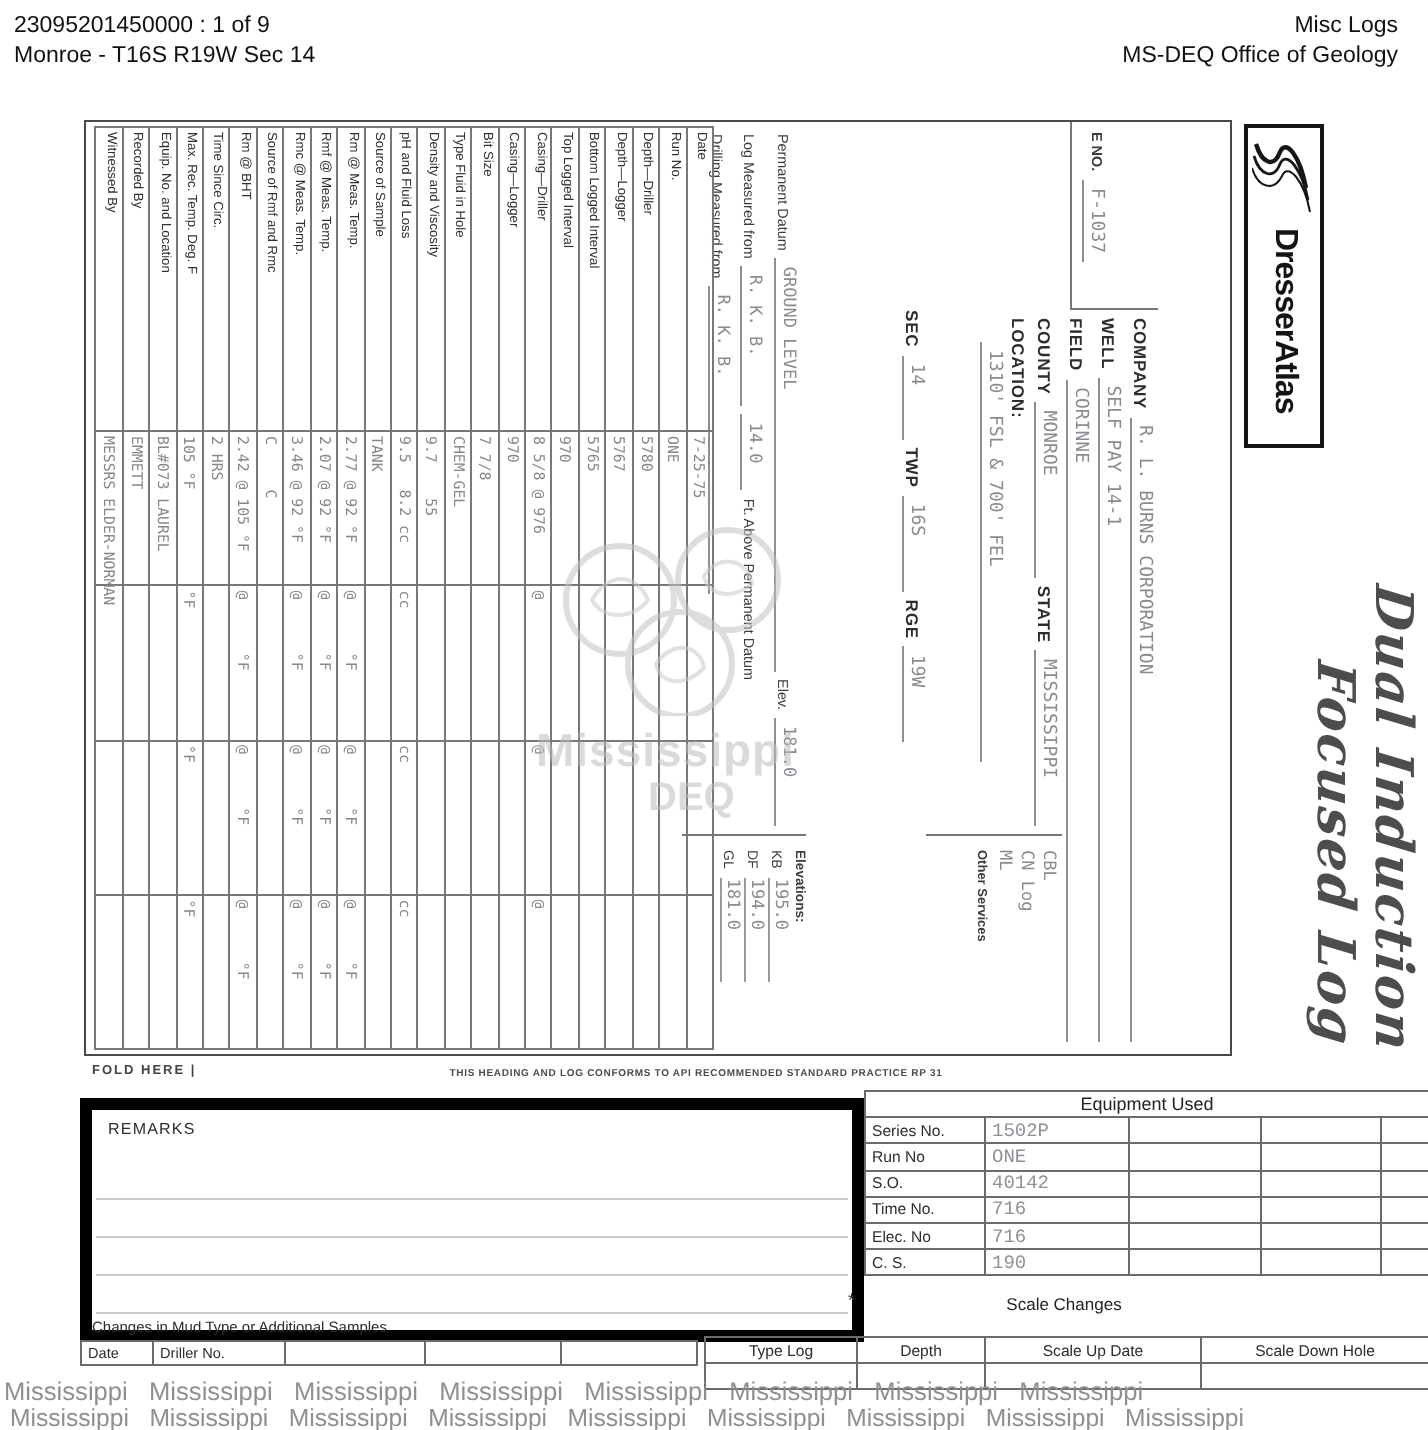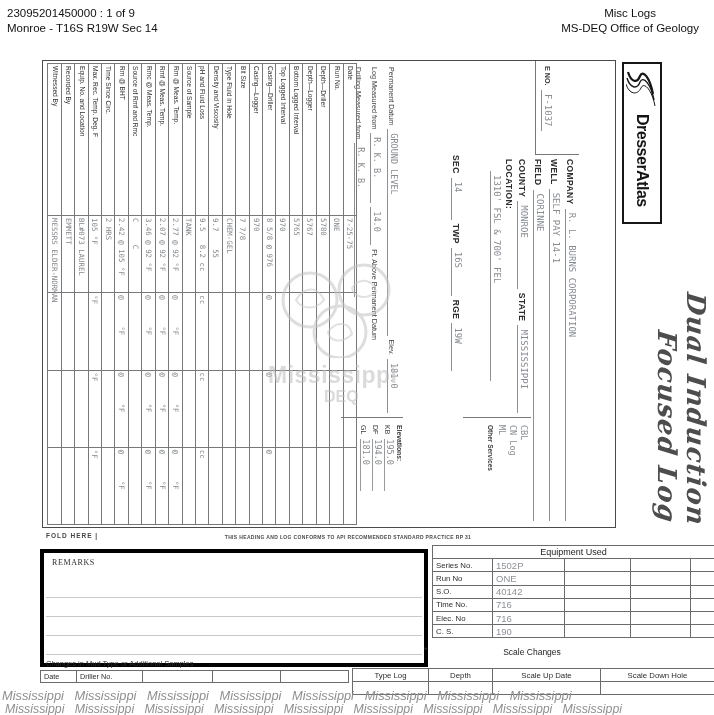--- a/index.html
+++ b/index.html
@@ -2,21 +2,21 @@
 <html><head>
 <meta charset="utf-8">
 <style>
   html,body{margin:0;padding:0;background:#ffffff;}
   .page{position:relative;width:714px;height:715px;background:#fff;overflow:hidden;
         font-family:"Liberation Sans",sans-serif;padding-left:10px;}
 
   
   .meta{position:absolute;top:6px;font-size:11.5px;line-height:15px;color:#111;}
   .meta.left{left:7px;text-align:left;}
-  .meta.right{right:25px;text-align:center;}
+  .meta.right{right:25px;text-align:right;}
 
   
   .rotwrap{position:absolute;left:40px;top:60px;width:674px;height:470px;}
   .doc{position:absolute;left:0;top:0;width:470px;height:674px;
        transform-origin:0 0;transform:translateX(674px) rotate(90deg);}
 
   .titleband{position:absolute;left:0;top:0;width:470px;height:98px;}
   .scripttitle{position:absolute;right:6px;top:4px;text-align:right;
        font-family:"DejaVu Serif",serif;font-style:italic;font-weight:bold;
        font-size:26px;line-height:29px;letter-spacing:1px;color:#4d4d4d;transform:skewX(-6deg);}
@@ -53,47 +53,47 @@
   table.rt td.l{font-size:6.6px;color:#303030;line-height:1;}
   table.rt td.v{font-family:"DejaVu Sans Mono",monospace;font-size:7.4px;color:#83888d;
       white-space:pre;overflow:visible;line-height:1;}
 
   
   .foldhere{position:absolute;left:46px;top:532px;font-size:6.5px;letter-spacing:1px;color:#444;font-weight:bold;}
   .apinote{position:absolute;left:208px;top:534px;width:280px;text-align:center;
       font-size:5px;letter-spacing:.35px;color:#4c4c4c;font-weight:bold;}
 
   
-  .remarks{position:absolute;left:40px;top:549px;width:380px;height:110px;border:4px solid #000000;font-family:Liberation Serif, serif;}
+  .remarks{position:absolute;left:40px;top:549px;width:380px;height:110px;border:6px solid #000000;}
   .remarks .cap{position:absolute;left:8px;top:5px;font-size:8px;letter-spacing:.6px;color:#2e2e2e;}
   .rlines{position:absolute;left:2px;right:2px;top:26px;bottom:3px;
       background:repeating-linear-gradient(to bottom,transparent 0,transparent 18px,#c9c9c9 18px,#c9c9c9 19px);}
 
   table.eq{position:absolute;left:432px;top:545px;border-collapse:collapse;table-layout:fixed;width:282px;}
   table.eq td{border:1px solid #6b6b6b;height:12.2px;padding:0 3px;vertical-align:middle;overflow:hidden;}
   table.eq td.t{text-align:center;font-size:9px;color:#222;}
   table.eq td.l{font-size:7.8px;color:#2c2c2c;margin-top:12px;}
-  table.eq td.v{font-family:Liberation Sans, sans-serif;font-size:9.5px;color:#8d9297;white-space:pre;}
+  table.eq td.v{font-family:Liberation Mono, monospace;font-size:9.5px;color:#8d9297;white-space:pre;}
   .eqmark{position:absolute;left:424px;top:645px;font-size:9px;color:#333;}
 
   .scaletitle{position:absolute;left:432px;top:647px;width:200px;text-align:center;font-size:8.5px;color:#222;}
   table.sc{position:absolute;left:352px;top:668px;border-collapse:collapse;table-layout:fixed;width:362px;}
   table.sc td{border:1px solid #6b6b6b;height:12px;padding:0 3px;font-size:7.8px;color:#2c2c2c;
       vertical-align:middle;text-align:center;overflow:hidden;}
 
   .mudtitle{position:absolute;left:46px;top:659px;font-size:7.5px;color:#2c2c2c;}
   table.mud{position:absolute;left:40px;top:670px;border-collapse:collapse;table-layout:fixed;width:308px;}
   table.mud td{border:1px solid #6b6b6b;height:10.5px;padding:0 3px;font-size:7.3px;color:#2c2c2c;
       vertical-align:middle;overflow:hidden;}
 
   
   .wmcenter{position:absolute;left:252px;top:258px;width:200px;height:175px;opacity:.55;pointer-events:none;}
   .wmname{position:absolute;left:16px;top:104px;font-size:23px;font-weight:bold;color:#bcbcbc;letter-spacing:.5px;}
-  .wmdeq{position:absolute;left:72px;top:130px;font-size:16px;font-weight:bold;color:#bcbcbc;}
-  .wmrow{position:absolute;white-space:pre;color:#8f8f8f;font-size:12.8px;font-style:italic;}
+  .wmdeq{position:absolute;left:72px;top:130px;font-size:20px;font-weight:bold;color:#bcbcbc;}
+  .wmrow{position:absolute;white-space:pre;color:#8f8f8f;font-size:12.8px;}
   .wmrow.r1{left:2px;top:688px;}
   .wmrow.r2{left:5px;top:702px;font-size:12.3px;}
 </style>
 </head>
 <body>
 
 <div class="page">
 
   <div class="meta left">
     <div>23095201450000 : 1 of 9</div>

